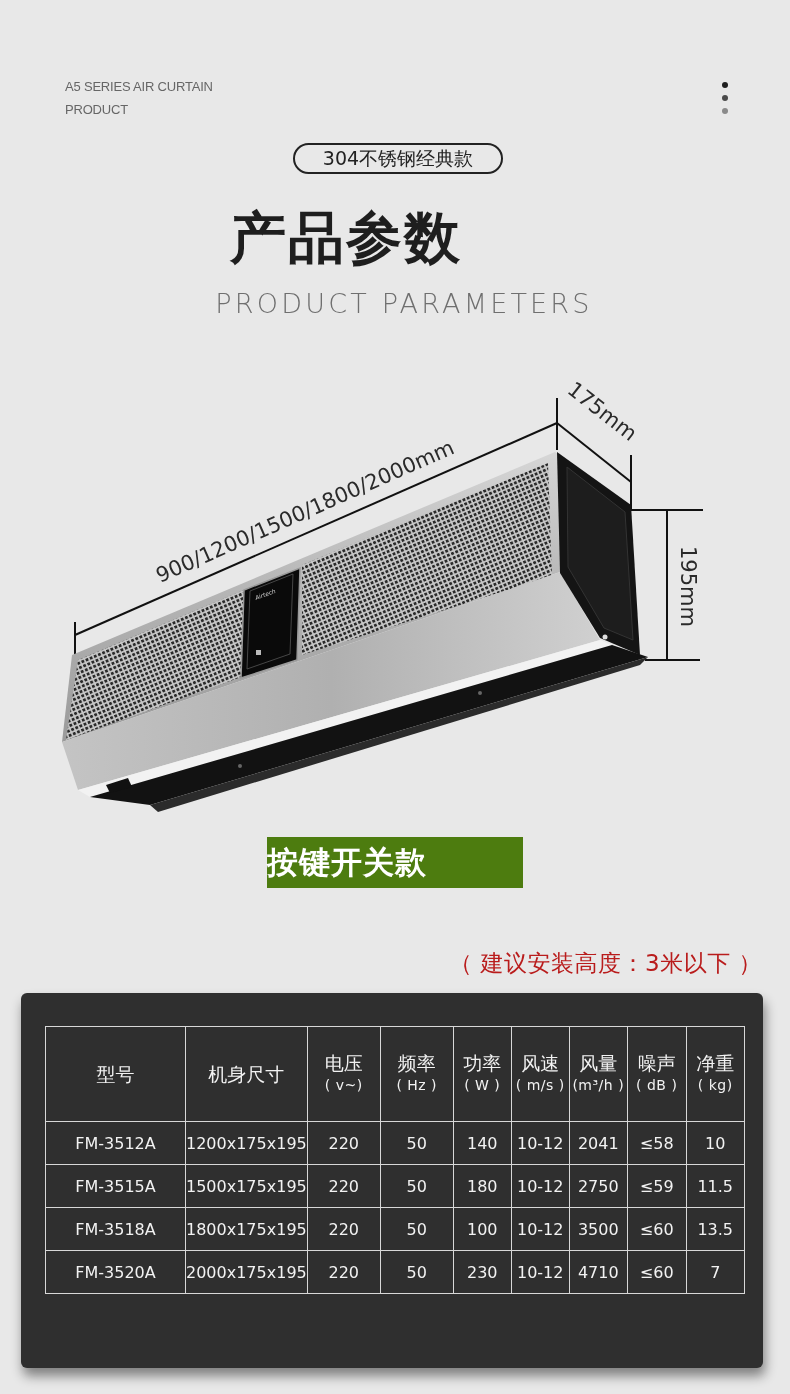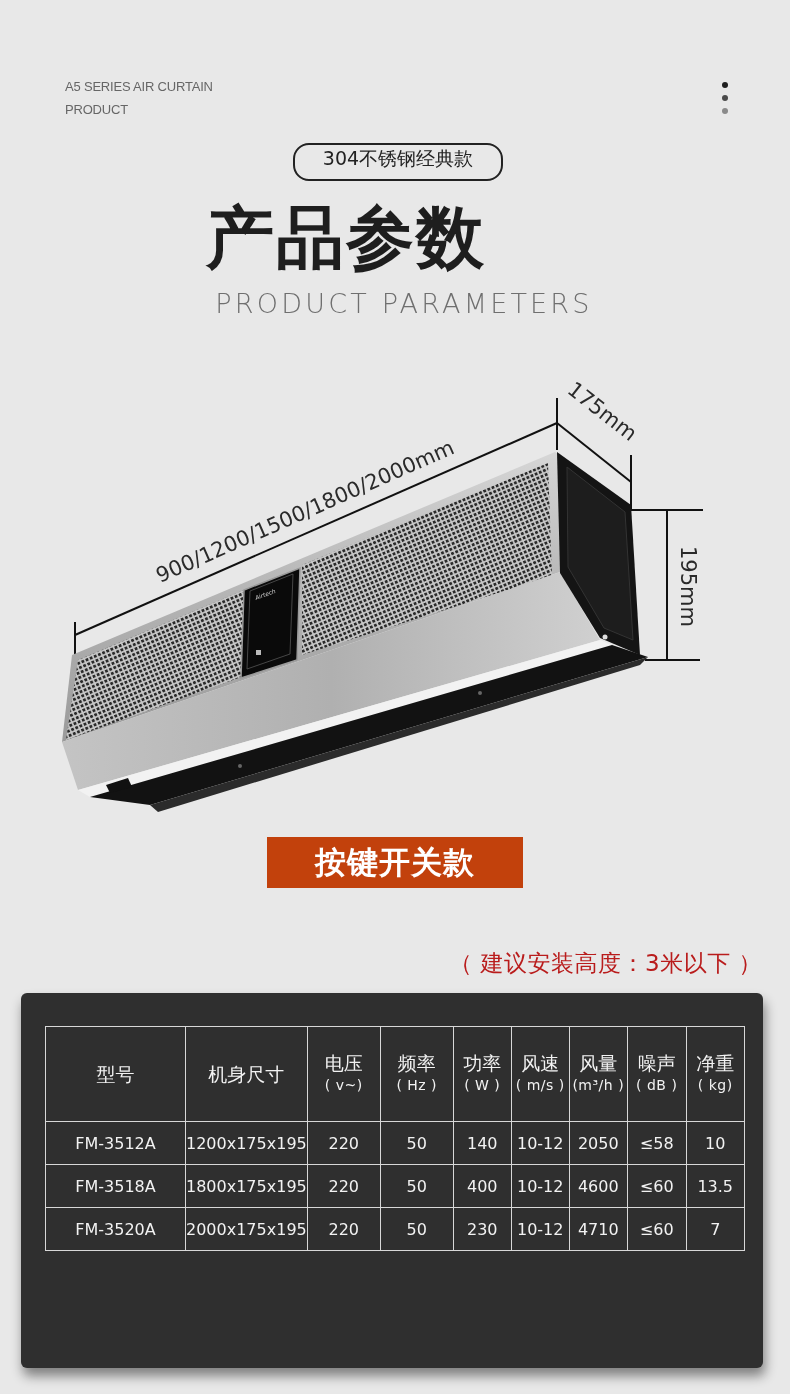--- a/index.html
+++ b/index.html
@@ -8,38 +8,38 @@
     font-family:"DejaVu Sans","Liberation Sans",sans-serif; color:#1e1e1e;
   }
   .series {
     position:absolute; left:65px; top:75px; font-size:13px; line-height:23px; color:#666;
     font-family:"Liberation Sans",sans-serif; letter-spacing:-0.2px;
   }
   .series div { white-space:nowrap; }
   .dots { position:absolute; left:722px; top:82px; width:8px; }
   .dot { width:6px; height:6px; border-radius:50%; margin-bottom:7px; }
   .badge {
-    position:absolute; left:293px; top:143px; width:210px; height:38px; box-sizing:border-box;
+    position:absolute; left:293px; top:143px; width:210px; height:31px; box-sizing:border-box;
     border:2px solid #222; border-radius:16px; text-align:center; font-size:19px; line-height:27px;
     color:#222; font-family:"DejaVu Sans",sans-serif;
   }
   .title {
-    position:absolute; left:0; width:692px; top:192px; text-align:center; font-size:68px;
+    position:absolute; left:0; width:692px; top:192px; text-align:center; font-size:56px;
     font-weight:bold; color:#1e1e1e; letter-spacing:2px; line-height:92px;
     font-family:"DejaVu Sans",sans-serif;
   }
   .subtitle {
     position:absolute; left:0; width:808px; top:288px; text-align:center; font-size:27px;
     color:#6f6f6f; letter-spacing:3.2px; font-family:"DejaVu Sans",sans-serif; font-weight:300;
   }
   .product { position:absolute; left:0; top:370px; width:790px; height:450px; }
   .dim-label { font-family:"DejaVu Sans",sans-serif; fill:#2a2a2a; }
   .variant {
-    position:absolute; left:267px; top:837px; width:256px; height:51px; background:#c2410c;
-    color:#fff; font-size:31px; font-weight:bold; line-height:51px; text-align:center; letter-spacing:1px;
+    position:absolute; left:267px; top:837px; width:256px; height:51px; background:#4d7c0f;
+    color:#fff; font-size:31px; font-weight:bold; line-height:51px; text-align:left; letter-spacing:1px;
   }
   .note {
     position:absolute; right:28px; top:948px; font-size:23px; color:#b91c1c; letter-spacing:0.5px;
   }
   .panel {
     position:absolute; left:21px; top:993px; width:742px; height:375px; background:#2f2f2f;
     border-radius:6px; box-shadow:2px 8px 12px rgba(0,0,0,0.45);
   }
   table.spec {
     position:absolute; left:24px; top:33px; border-collapse:collapse; color:#f2f2f2;
@@ -159,32 +159,43 @@
       </tr>
     </thead>
     <tbody>
       <tr>
         <td>FM-3512A</td>
         <td>1200x175x195</td>
         <td>220</td>
         <td>50</td>
         <td>140</td>
         <td>10-12</td>
-        <td>2050</td>
+        <td>2041</td>
         <td>≤58</td>
         <td>10</td>
       </tr>
       <tr>
+        <td>FM-3515A</td>
+        <td>1500x175x195</td>
+        <td>220</td>
+        <td>50</td>
+        <td>180</td>
+        <td>10-12</td>
+        <td>2750</td>
+        <td>≤59</td>
+        <td>11.5</td>
+      </tr>
+      <tr>
         <td>FM-3518A</td>
         <td>1800x175x195</td>
         <td>220</td>
         <td>50</td>
-        <td>400</td>
-        <td>10-12</td>
-        <td>4600</td>
+        <td>100</td>
+        <td>10-12</td>
+        <td>3500</td>
         <td>≤60</td>
         <td>13.5</td>
       </tr>
       <tr>
         <td>FM-3520A</td>
         <td>2000x175x195</td>
         <td>220</td>
         <td>50</td>
         <td>230</td>
         <td>10-12</td>

